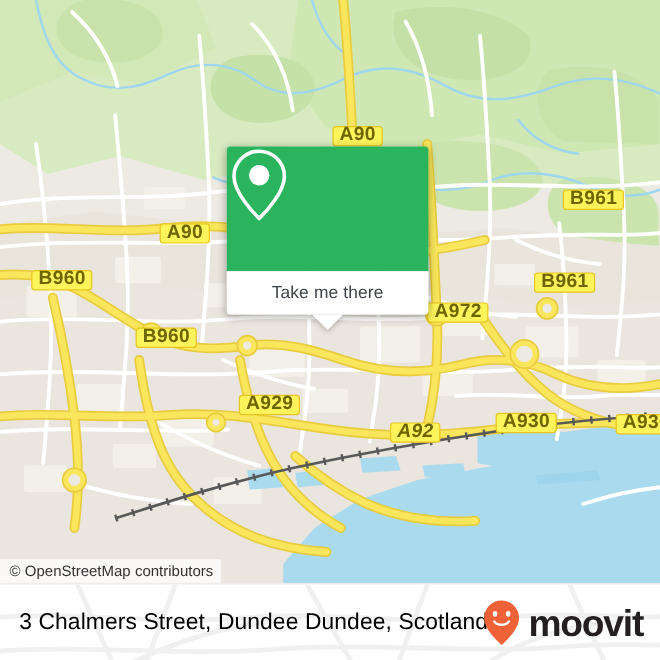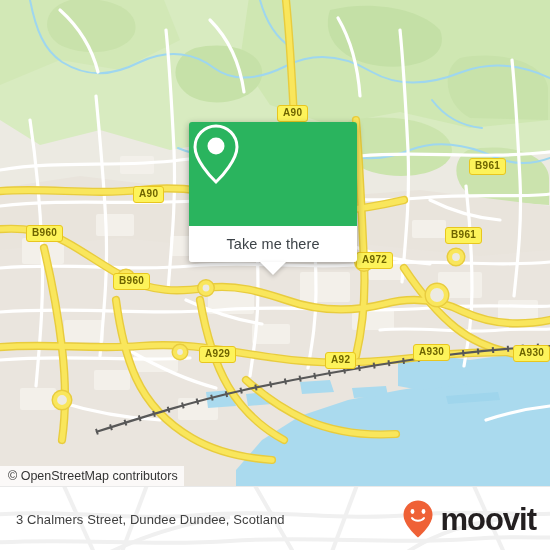--- a/index.html
+++ b/index.html
@@ -21,21 +21,21 @@
   }
   #map svg { position: absolute; left: 0; top: 0; }
 
   
   .shield {
     position: absolute;
     background: #fdf35a;
     border: 1.6px solid #e8c61f;
     border-radius: 3px;
     color: #6e6400;
-    font-size: 10px;
+    font-size: 16px;
     font-weight: bold;
     letter-spacing: .3px;
     padding: 1px 5px 2px 5px;
     line-height: 12px;
     white-space: nowrap;
     font-family: "Liberation Sans", sans-serif;
   }
   .place-label {
     position: absolute;
     color: #70706c;
@@ -102,22 +102,22 @@
     width: 550px; height: 64px;
     background: #ffffff;
     overflow: hidden;
     border-top: 1px solid #e9e9e9;
   }
   #footer-watermark { position: absolute; left:0; top:0; opacity: 1; }
   #address {
     position: absolute;
     left: 16px; top: 0; height: 64px;
     display: flex; align-items: center;
-    font-size: 13px;
-    color: #404040;
+    font-size: 19px;
+    color: #000000;
     letter-spacing: .1px;
     white-space: nowrap;
     z-index: 2;
   }
   #logo {
     position: absolute;
     right: 14px; top: 0; height: 64px;
     display: flex; align-items: center; gap: 6px;
     z-index: 2;
   }
@@ -287,22 +287,22 @@
       </g>
     </svg>
 
     <div class="shield" style="left:277px;  top:105px;">A90</div>
     <div class="shield" style="left:133px;  top:186px;">A90</div>
     <div class="shield" style="left:469px;  top:158px;">B961</div>
     <div class="shield" style="left:26px;   top:225px;">B960</div>
     <div class="shield" style="left:445px;  top:227px;">B961</div>
     <div class="shield" style="left:356px;  top:252px; z-index:5;">A972</div>
     <div class="shield" style="left:113px;  top:273px;">B960</div>
-    <div class="shield" style="left:199px;  top:346px;">A929</div>
-    <div class="shield" style="left:325px;  top:352px;">A92</div>
+    <div class="shield" style="left:199px;  top:329px;">A929</div>
+    <div class="shield" style="left:325px;  top:352px;font-style:italic;">A92</div>
     <div class="shield" style="left:413px;  top:344px;">A930</div>
     <div class="shield" style="left:513px;  top:345px;">A930</div>
 
 
     <div id="popup">
       <div id="popup-green">
         <svg width="54" height="64" viewBox="0 0 54 64">
           <path d="M27,4 C15.4,4 6,13.4 6,25 C6,37.5 21,54.5 27,60 C33,54.5 48,37.5 48,25 C48,13.4 38.6,4 27,4 Z" fill="none" stroke="#ffffff" stroke-width="3"></path>
           <circle cx="27" cy="24" r="8.5" fill="#ffffff"></circle>
         </svg>

